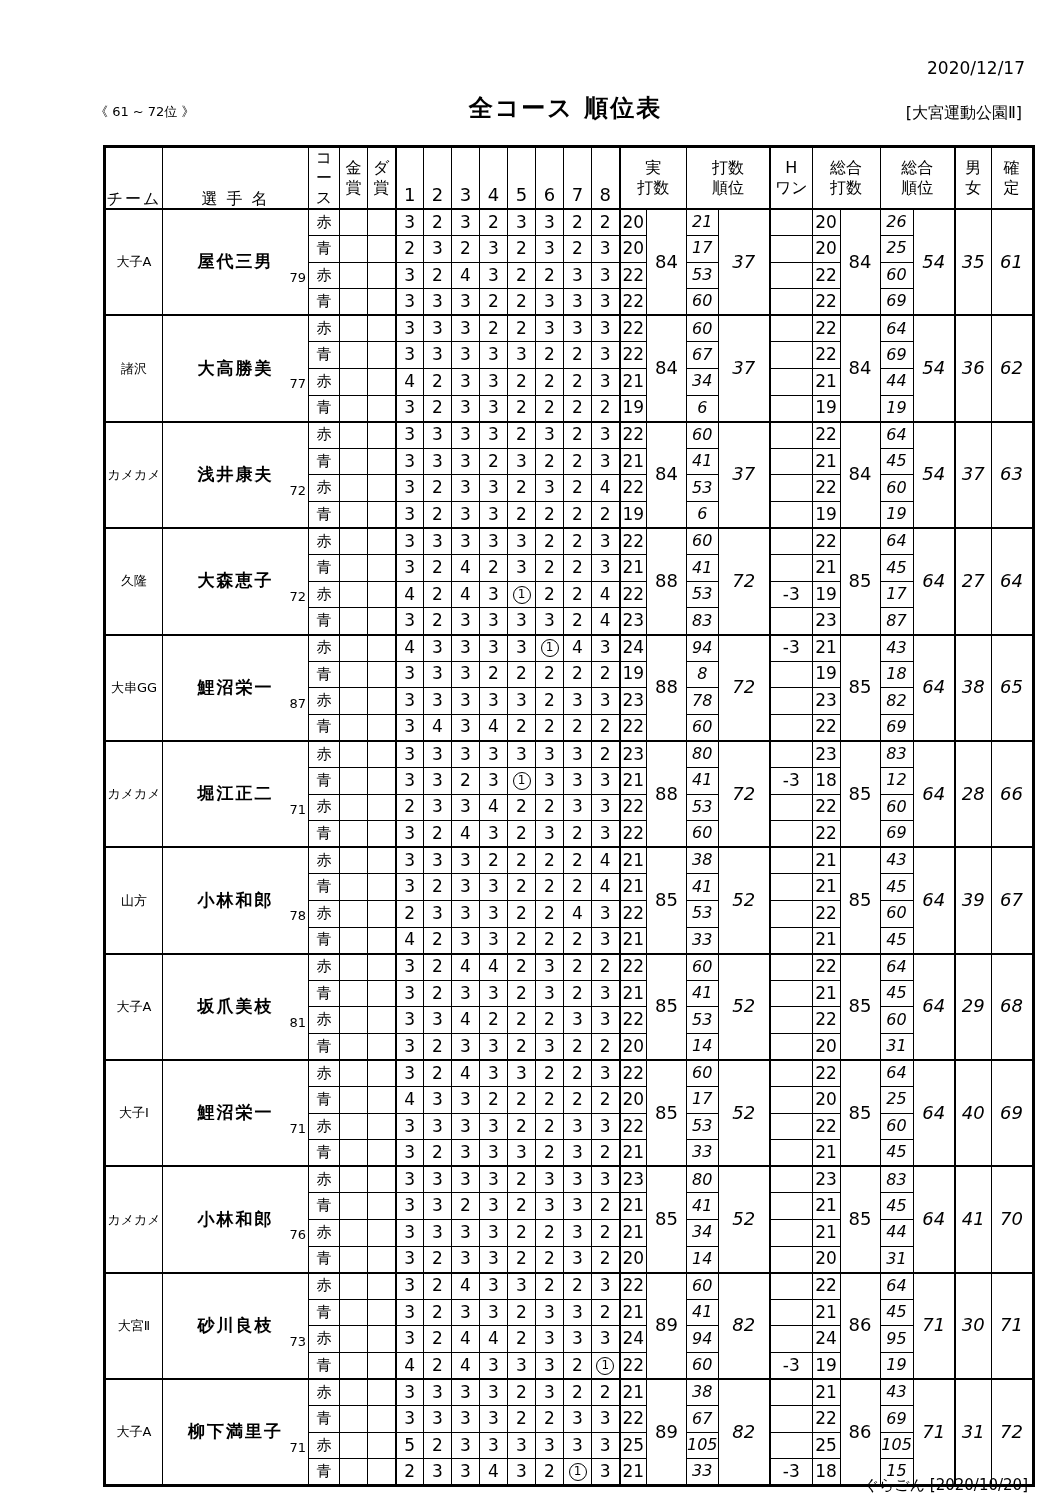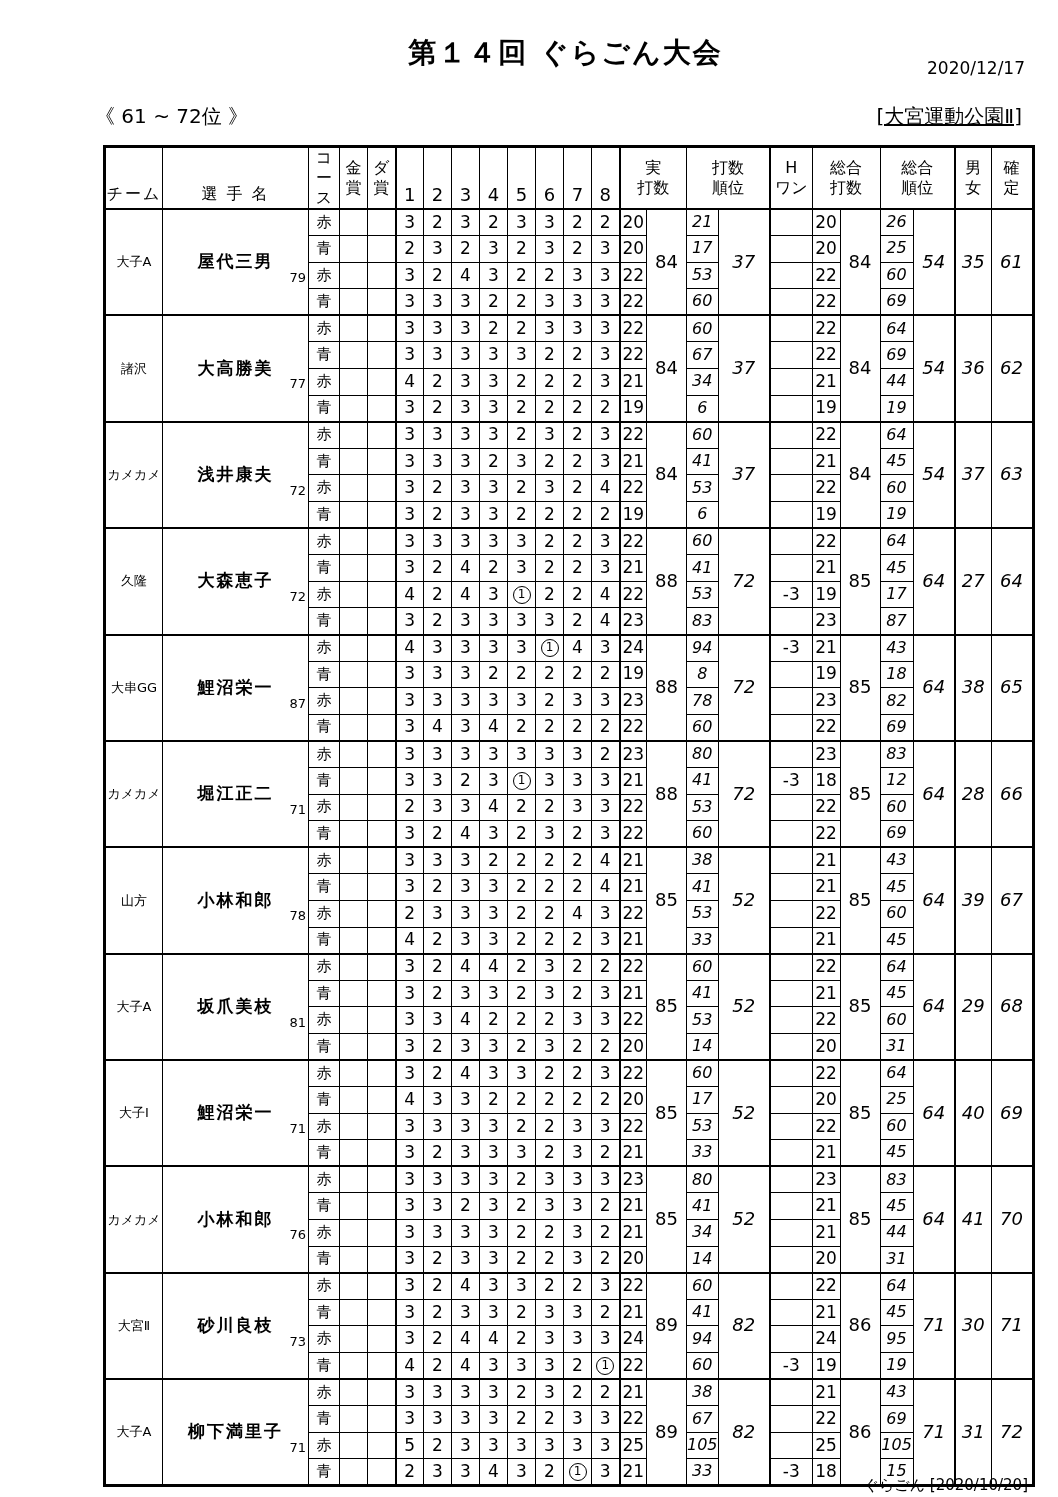--- a/index.html
+++ b/index.html
@@ -1,54 +1,54 @@
 <!DOCTYPE html>
 <html><head>
 <meta charset="utf-8">
 <style>
   html,body{margin:0;padding:0;background:#fff;}
   body{width:1058px;height:1497px;font-family:"DejaVu Sans","Liberation Sans",sans-serif;color:#000;}
   .sheet{position:relative;width:1058px;height:1497px;overflow:hidden;}
   .title{position:absolute;left:103px;top:34px;width:925px;text-align:center;font-size:28px;font-weight:bold;letter-spacing:2px;}
   .date{position:absolute;right:33px;top:58px;font-size:17px;}
   .subtitle{position:absolute;left:103px;top:92px;width:925px;text-align:center;font-size:24px;font-weight:bold;letter-spacing:2px;}
-  .range{position:absolute;left:95px;top:103px;font-size:20px;}
-  .venue{position:absolute;right:36px;top:103px;font-size:20px;text-decoration:underline;}
+  .range{position:absolute;left:95px;top:103px;font-size:13px;}
+  .venue{position:absolute;right:36px;top:103px;font-size:16px;}
   .footer{position:absolute;right:30px;top:1476px;font-size:15px;}
 
   table.rank{position:absolute;left:103px;top:145px;border-collapse:collapse;table-layout:fixed;
              border:3px solid #000;}
   th,td{border:1px solid #000;padding:0;text-align:center;vertical-align:middle;overflow:hidden;
         font-size:17px;line-height:1.05;}
   thead tr{height:50px;}
   tbody tr{height:26.6px;}
   thead th{border-bottom:2.5px solid #000;font-weight:normal;}
-  th.oneline{vertical-align:bottom;padding-bottom:5px;font-size:16px;letter-spacing:2px;}
+  th.oneline{vertical-align:bottom;font-size:16px;letter-spacing:2px;}
   th.two{font-size:16px;line-height:1.25;}
   th.holehead{vertical-align:bottom;padding-bottom:3px;font-size:18px;}
   .bl2{border-left:2px solid #000 !important;}
   tr.be > td{border-bottom:2px solid #000;}
   tr.bs > td{border-top:2px solid #000;}
   td.team{font-size:13px;}
   td.pname{position:relative;font-size:17px;font-weight:bold;letter-spacing:2px;}
   td.pname .hcap{position:absolute;right:2px;top:61px;font-size:13px;font-weight:normal;letter-spacing:0;}
   td.course{font-size:15px;}
   td.num{font-size:17px;}
   td.it,th.it{font-style:italic;}
   td.merged{font-size:18px;}
   td.rankv{font-size:16px;font-style:italic;}
   span.circ{display:inline-block;width:16px;height:16px;line-height:15px;border:1.5px solid #000;
             border-radius:50%;font-size:12px;text-align:center;vertical-align:middle;}
 </style>
 </head>
 <body>
 
 <div class="sheet">
-  <div class="title">第１４回 ぐらごん大会</div>
   <div class="date">2020/12/17</div>
+  <div class="subtitle">全コース 順位表</div>
   <div class="range">《 61 ~ 72位 》</div>
   <div class="venue">[大宮運動公園Ⅱ]</div>
 
   <table class="rank">
     <colgroup>
       <col style="width:58px">
         <col style="width:146px">
         <col style="width:31px">
       <col style="width:28px">
         <col style="width:28px">

